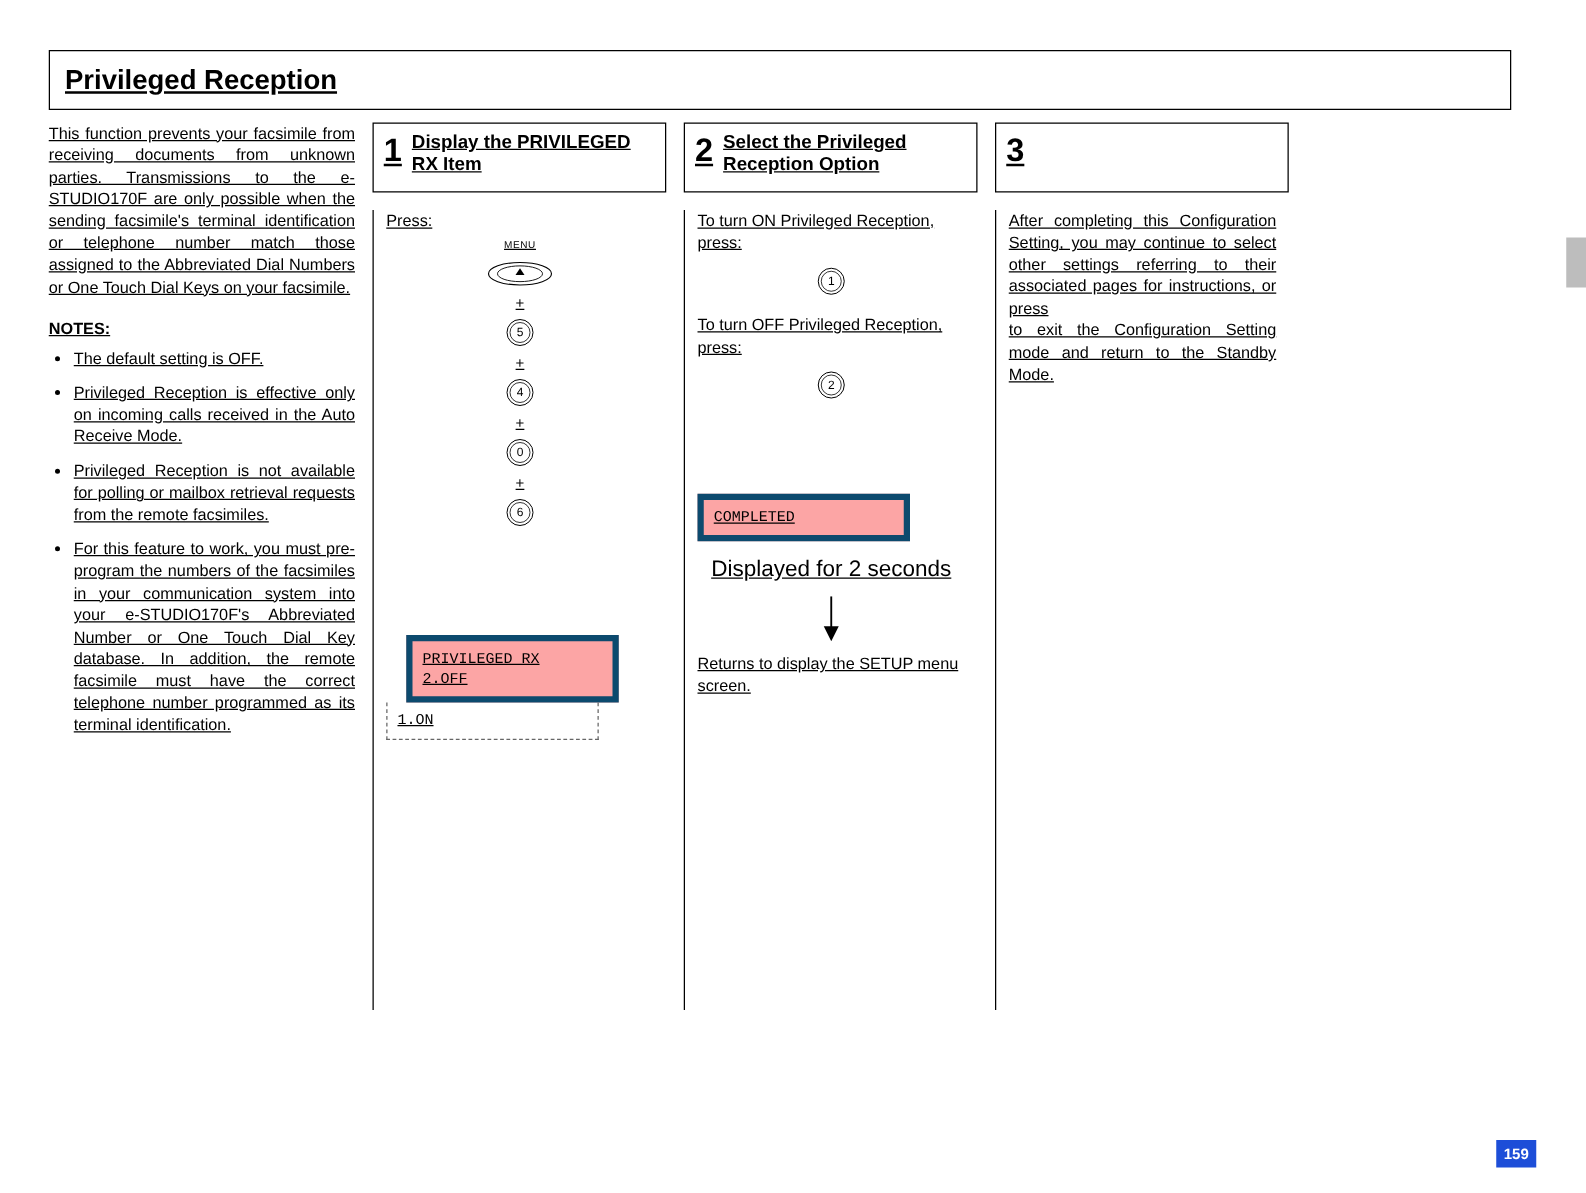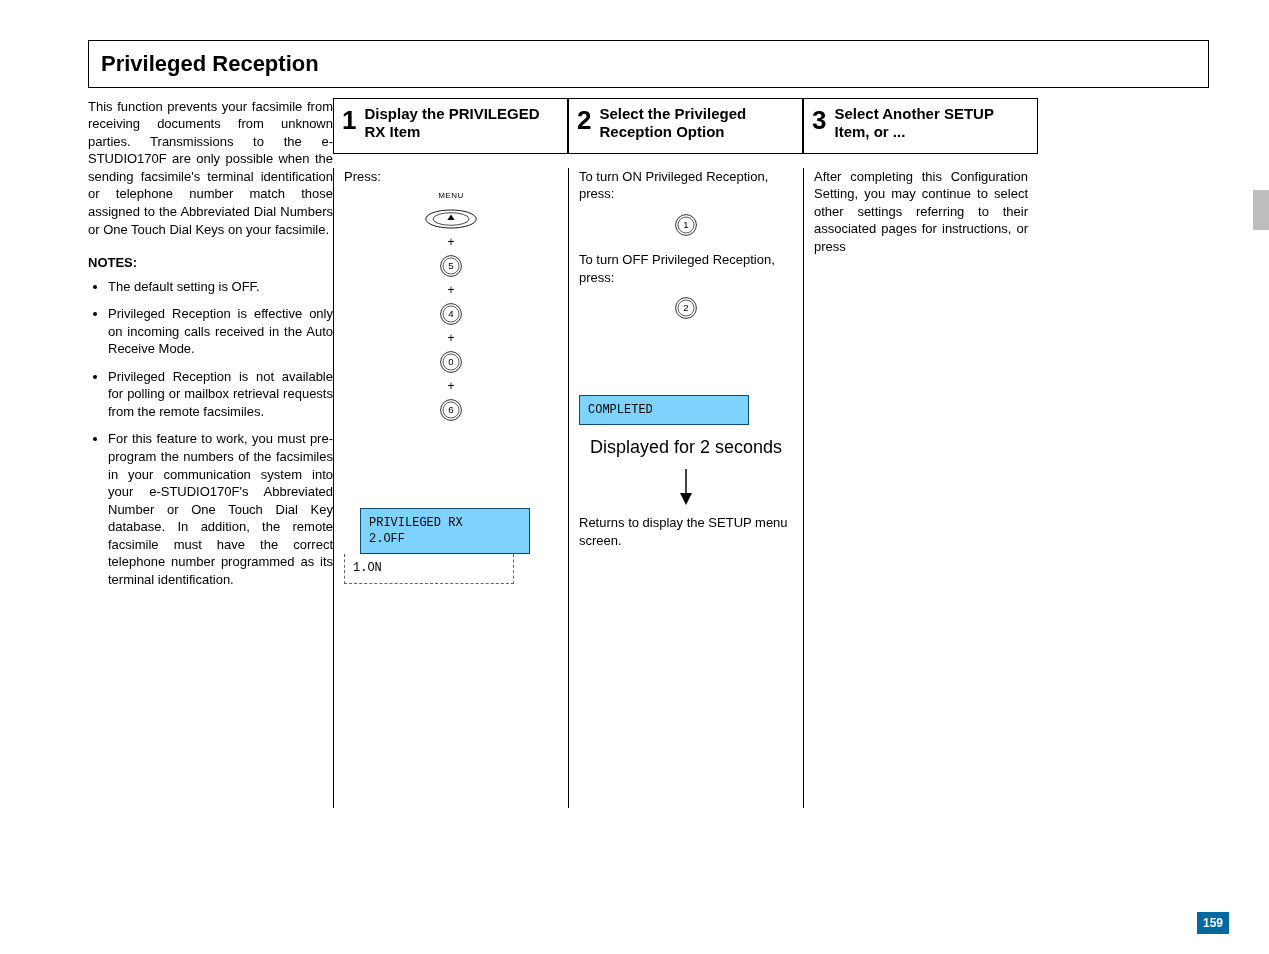--- a/index.html
+++ b/index.html
@@ -9,34 +9,36 @@
     font-family: Helvetica, Arial, sans-serif;
     color: #000;
     font-size: 13px;
     line-height: 1.35;
   }
   .page {
     width: 1269px;
     height: 954px;
     position: relative;
     box-sizing: border-box;
-    padding: 40px 60px 40px 88px;
+    padding: 40px 60px 40px 39px;
+    text-decoration: underline;
   }
   .title-box {
     border: 1px solid #000;
     padding: 8px 12px;
     margin-bottom: 10px;
   }
   .title-box h1 {
     margin: 0;
     font-size: 22px;
     font-weight: bold;
   }
   .content {
     display: flex;
+    gap: 14px;
   }
   .col-intro {
     width: 245px;
     flex-shrink: 0;
   }
   .col-step {
     width: 235px;
     flex-shrink: 0;
     display: flex;
     flex-direction: column;
@@ -106,27 +108,27 @@
   .plus-sign {
     font-size: 12px;
     line-height: 1;
   }
   .circle-key {
     width: 24px;
     height: 24px;
     display: inline-block;
   }
   .lcd-box {
-    border: 1px solid #0c4a6e;
+    border: 5px solid #0c4a6e;
     font-family: "Courier New", monospace;
     font-size: 12px;
     padding: 6px 8px;
     width: 170px;
     box-sizing: border-box;
-    background: #7dd3fc;
+    background: #fca5a5;
     margin: 0 0 0 16px;
   }
   .lcd-dashed-bottom {
     border: 1px dashed #666;
     border-top: none;
     width: 170px;
     box-sizing: border-box;
     font-family: "Courier New", monospace;
     font-size: 12px;
     padding: 6px 8px;
@@ -138,21 +140,21 @@
     margin: 4px 0;
   }
   .flow-arrow svg { display: inline-block; }
   .return-text { margin-top: 8px; }
   .stop-wrap { text-align: center; margin: 8px 0 14px 0; }
   .stop-wrap .stop-label { font-size: 9px; letter-spacing: 0.5px; margin-bottom: 2px; }
   .page-num-badge {
     position: absolute;
     right: 40px;
     bottom: 20px;
-    background: #0369a1;
+    background: #1d4ed8;
     color: #fff;
     font-size: 12px;
     font-weight: bold;
     padding: 3px 6px;
   }
   .thumb-tab {
     position: absolute;
     right: 0;
     top: 190px;
     width: 16px;
@@ -269,24 +271,24 @@
             <polygon points="7,36 1,24 13,24" fill="#000"></polygon>
           </svg>
         </div>
         <p class="return-text" style="margin:0;">Returns to display the SETUP menu screen.</p>
       </div>
     </div>
 
     <div class="col-step">
       <div class="step-header">
         <div class="step-number">3</div>
-        <div class="step-title">Select Another SETUP Item, or ...</div>
       </div>
       <div class="step-body">
         <p style="margin:0;text-align:justify;">After completing this Configuration Setting, you may continue to select other settings referring to their associated pages for instructions, or press</p>
+        <p style="margin:0;text-align:justify;">to exit the Configuration Setting mode and return to the Standby Mode.</p>
       </div>
     </div>
 
   </div>
 
   <div class="thumb-tab"></div>
   <div class="page-num-badge">159</div>
 </div>
 
 </body></html>

